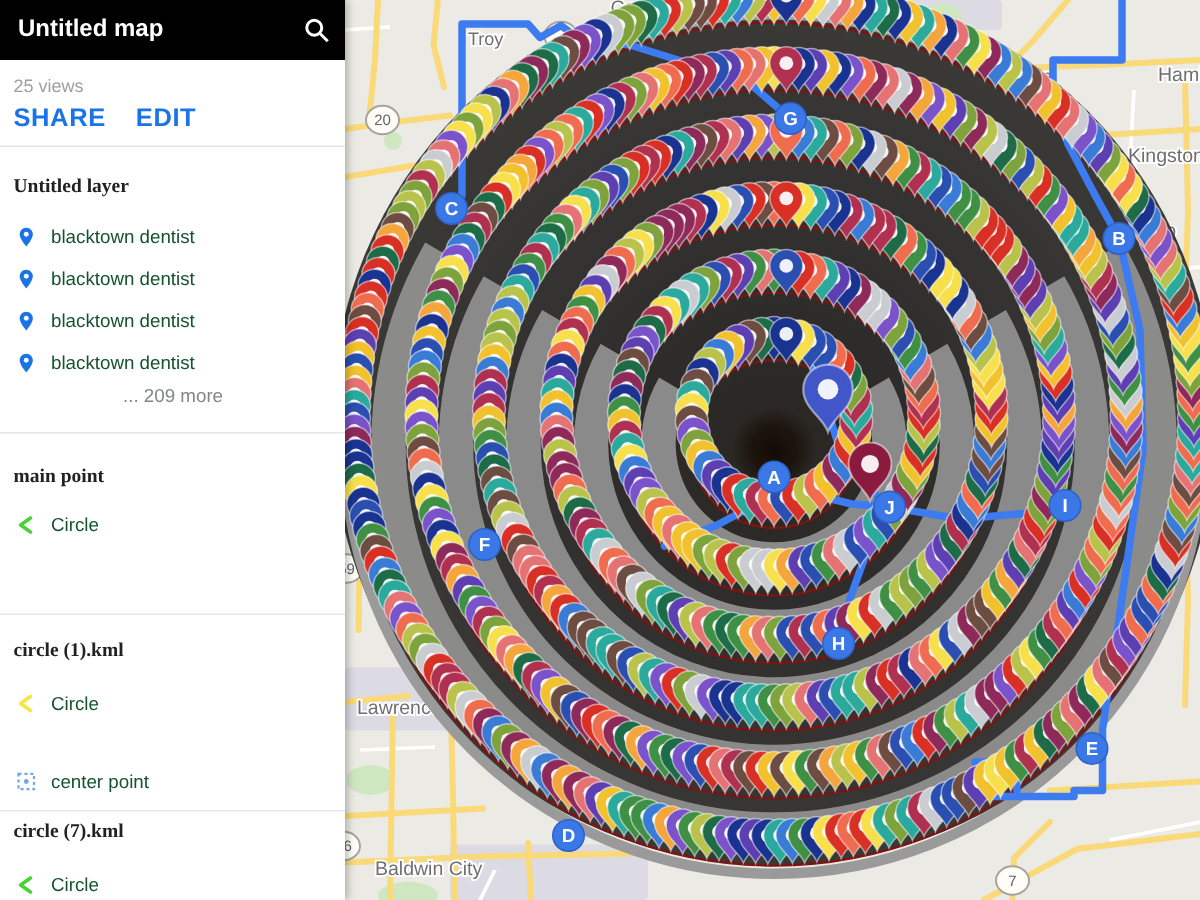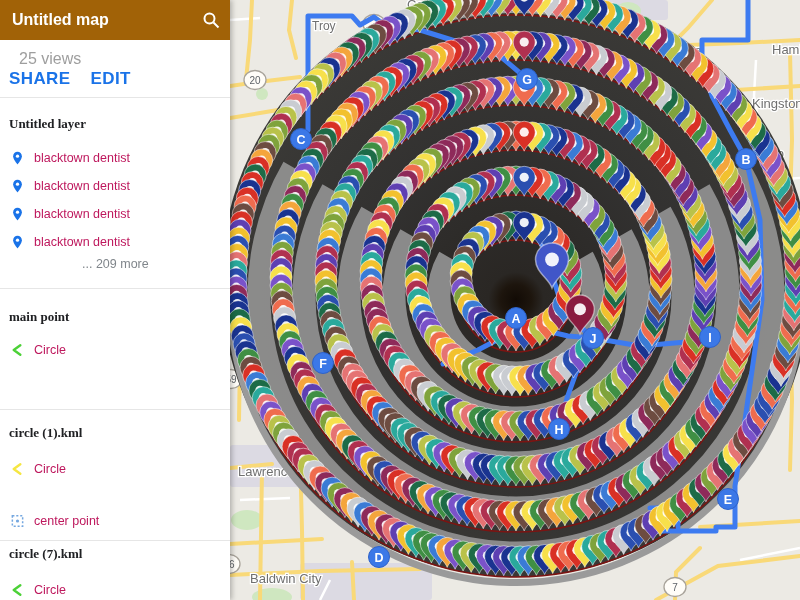--- a/index.html
+++ b/index.html
@@ -3,39 +3,39 @@
 <meta charset="utf-8">
 <style>
   html,body{margin:0;padding:0;}
   body{width:800px;height:600px;overflow:hidden;position:relative;background:#fff;
        font-family:"Liberation Sans",sans-serif;}
   .sidebar{position:absolute;left:0;top:0;width:230px;height:600px;background:#fff;
            z-index:2;box-shadow:2px 0 5px rgba(0,0,0,.25);}
   .header{position:absolute;top:0;left:0;right:0;height:40px;display:flex;align-items:center;
           padding:0 10px;box-sizing:border-box;}
   .header .t{color:#fff;font-size:16px;font-weight:bold;flex:1;white-space:nowrap;}
-  .views{position:absolute;left:19px;top:50px;font-size:16px;color:#9e9e9e;}
+  .views{position:absolute;left:9px;top:50px;font-size:12px;color:#9e9e9e;}
   .links{position:absolute;left:9px;top:69px;display:flex;gap:20px;font-size:17px;
          font-weight:bold;letter-spacing:.4px;}
   .links span{cursor:pointer;}
   .divider{position:absolute;left:0;right:0;height:1px;background:#e6e6e6;}
   .sec{position:absolute;left:9px;font-size:13px;font-weight:bold;color:#202124;font-family:Liberation Serif, serif;}
   .row{position:absolute;left:10px;display:flex;align-items:center;gap:9px;
-       font-size:12.5px;color:#be185d;white-space:nowrap;}
+       font-size:12.5px;color:#14532d;white-space:nowrap;}
   .row svg{flex:0 0 auto;}
   .more{color:#80868b;margin-left:48px;}
   .map{position:absolute;left:230px;top:0;width:570px;height:600px;background:#eceae4;z-index:1;}
   svg text{user-select:none;}
 </style>
 </head>
 <body>
 
 <div class="sidebar">
 
-  <div class="header" style="background: #a16207; padding-left: 12px;">
+  <div class="header" style="background: #000000; padding-left: 12px;">
     <div class="t">Untitled map</div>
     <svg width="18" height="18" viewBox="0 0 18 18">
       <circle cx="7.5" cy="7.5" r="5" fill="none" stroke="#fff" stroke-width="2"></circle>
       <line x1="11.5" y1="11.5" x2="16.5" y2="16.5" stroke="#fff" stroke-width="2"></line>
     </svg>
   </div>
 
   <div class="views">25 views</div>
   <div class="links">
     <span style="color: rgb(26, 115, 232);">SHARE</span>

